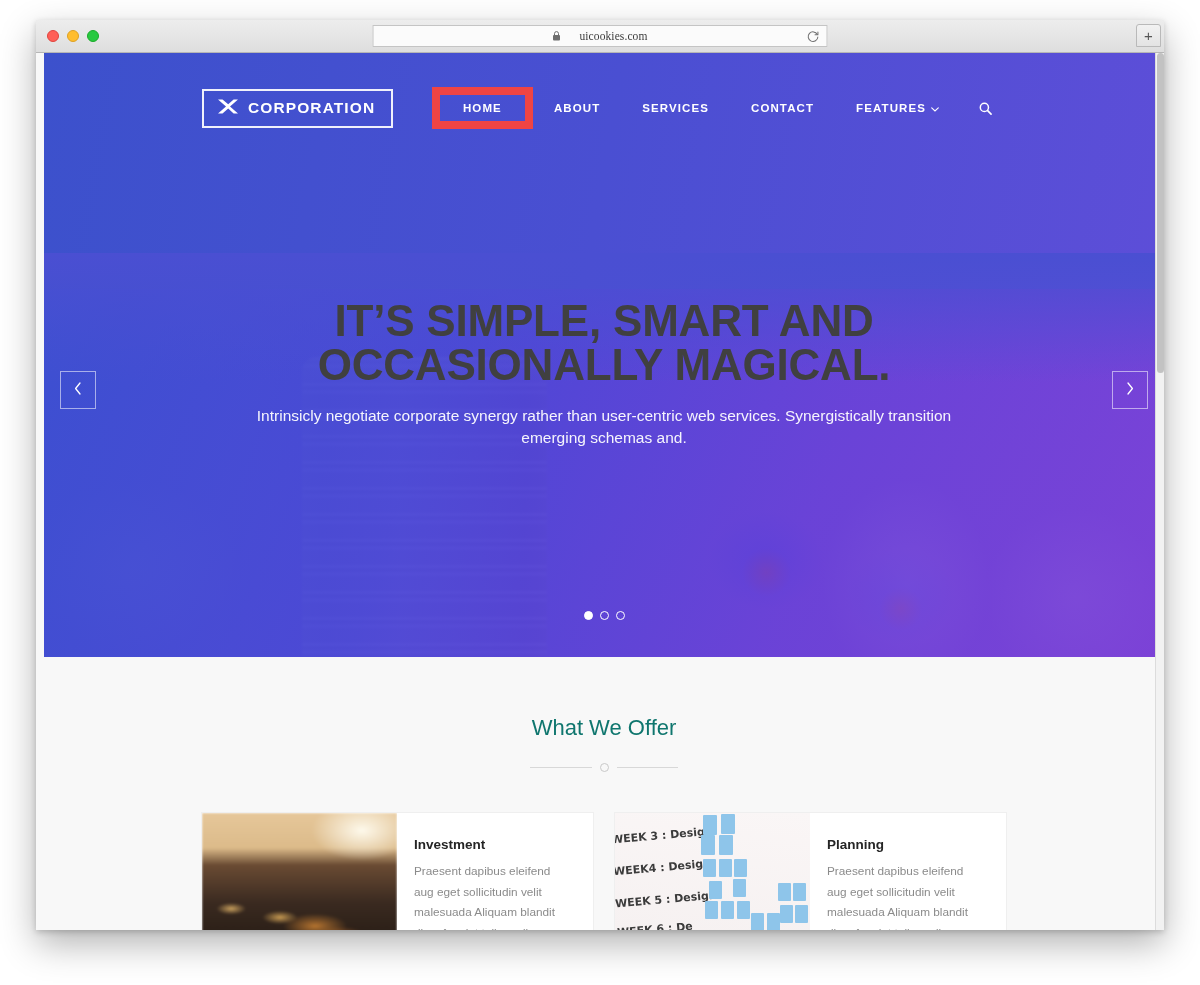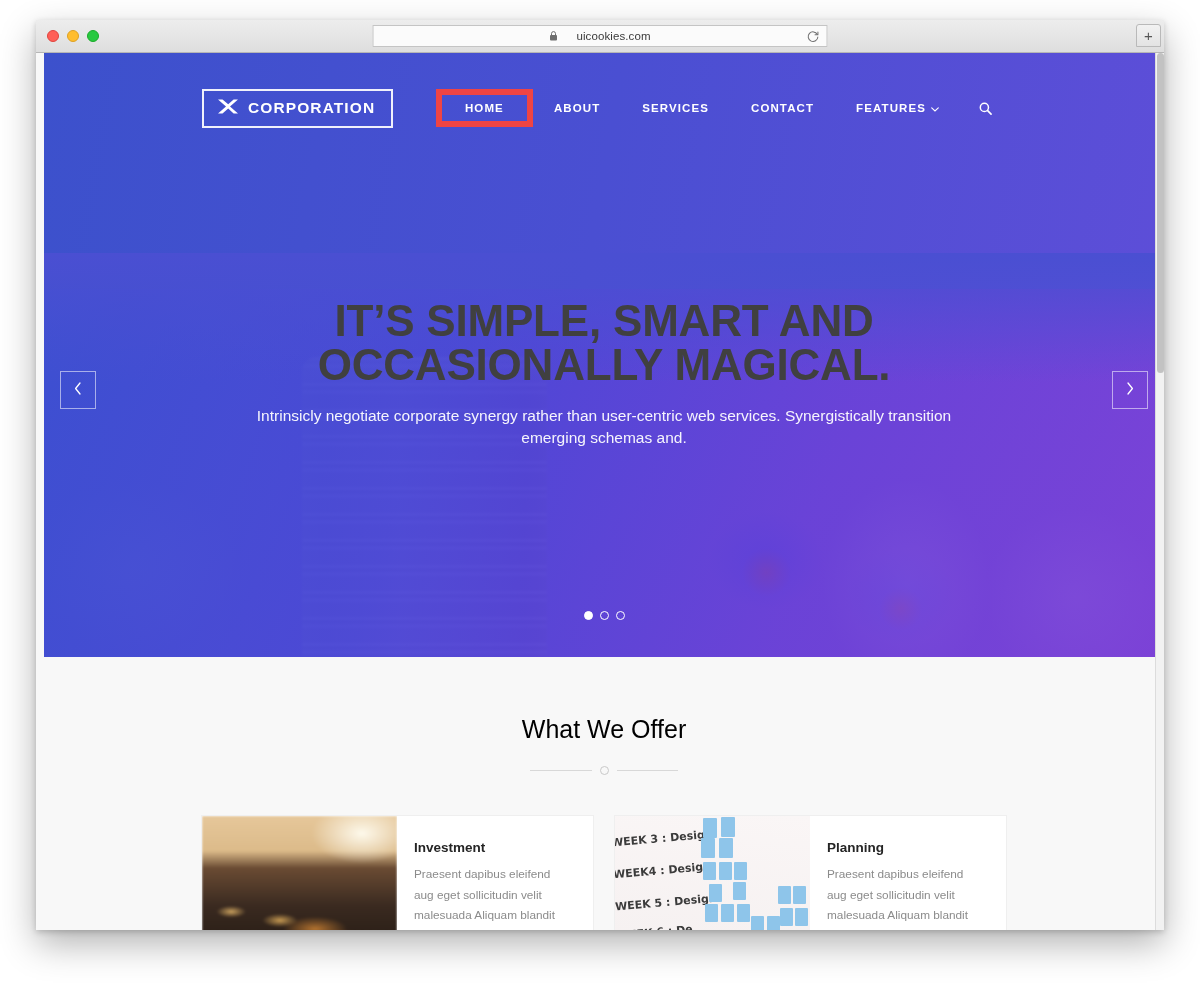--- a/index.html
+++ b/index.html
@@ -38,20 +38,21 @@
   .urlbar {
     position: absolute;
     left: 50%; transform: translateX(-50%);
     top: 5px;
     width: 455px; height: 22px;
     background: #fbfbfb;
     border: 1px solid #c4c4c4;
     border-radius: 0;
     display: flex; align-items: center; justify-content: center;
     gap: 19px;
+    font-family: Liberation Serif, serif;
   }
   .url-text {
     font-size: 11.5px; color: #3b3b3b;
     letter-spacing: .1px;
   }
   .lock-icon { display: block; }
   .reload-btn {
     position: absolute; right: 7px; top: 50%; transform: translateY(-50%);
     width: 13px; height: 13px;
     color: #6f6f6f;
@@ -152,21 +153,21 @@
     display: flex; align-items: center; gap: 0;
   }
   .nav-item {
     color: #fff; font-size: 11.5px; font-weight: bold;
     letter-spacing: 1.1px;
     padding: 9px 21px;
     white-space: nowrap;
     display: flex; align-items: center; gap: 5px;
   }
   .nav-item.active {
-    border: 6px solid #ef4444;
+    border: 8px solid #ef4444;
     padding: 7px 23px;
   }
   .chev { display: block; }
   .nav-search { padding: 9px 14px 9px 19px; display: flex; align-items: center; }
 
   
   .hero-content {
     position: absolute; left: 0; right: 0; top: 246px;
     text-align: center; z-index: 5;
     padding: 0 180px;
@@ -206,22 +207,22 @@
   }
   .sdot.on { background: #fff; }
 
   
   .offer {
     background: #f8f8f8;
     padding: 58px 0 0;
   }
   .offer-title {
     text-align: center;
-    font-size: 25px;
-    color: #000000;
+    font-size: 22px;
+    color: #0f766e;
     font-weight: normal;
   }
   .divider {
     margin: 22px auto 0;
     width: 148px;
     display: flex; align-items: center; justify-content: center; gap: 8px;
   }
   .divider .line { flex: 1; height: 1px; background: #d8d8d8; }
   .divider .ring {
     width: 9px; height: 9px; border-radius: 50%;

